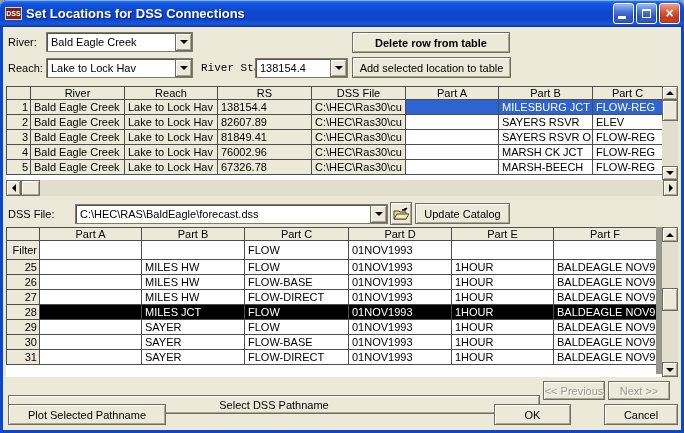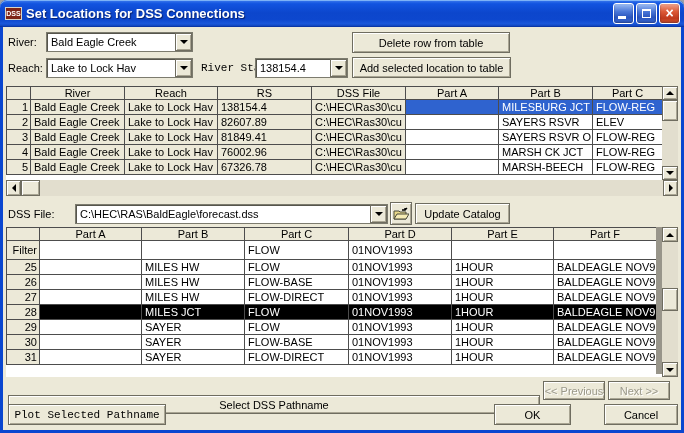--- a/index.html
+++ b/index.html
@@ -141,21 +141,21 @@
     </div>
 
     <div class="lbl" style="left:198px; top:35px;font-family:Liberation Mono, monospace;">River Sta.:</div>
     <div class="combo" style="left:252px; top:31px; width:93px; height:20px;">
       <div class="val">138154.4</div>
       <div class="drop">
           <div class="tri-dn"></div>
         </div>
     </div>
 
-    <div class="btn" style="left:349px; top:5px; width:158px; height:21px;">Delete row from table</div>
+    <div class="btn" style="left:349px; top:5px; width:158px; height:21px;font-weight:bold;">Delete row from table</div>
     <div class="btn" style="left:349px; top:30px; width:159px; height:21px;">Add selected location to table</div>
 
     <div class="abs" style="left:3px; top:59px; width:672px; height:110px; background:#fff;">
       <table style="width:656px;">
         <colgroup>
           <col style="width:24px">
             <col style="width:94px">
             <col style="width:93px">
             <col style="width:94px">
           <col style="width:94px">
@@ -369,18 +369,18 @@
         <div class="sb-btn" style="left:0; bottom:0; width:16px; height:15px;">
             <div class="tri-dn"></div>
           </div>
       </div>
     </div>
 
     <div class="btn" style="left:5px; top:368px; width:532px; height:19px;">Select DSS Pathname</div>
     <div class="btn disabled" style="left:540px; top:354px; width:62px; height:19px;">&lt;&lt; Previous</div>
     <div class="btn disabled" style="left:605px; top:354px; width:62px; height:19px;">Next &gt;&gt;</div>
 
-    <div class="btn" style="left:5px; top:377px; width:158px; height:21px;font-family:Liberation Mono, monospace;">Plot Selected Pathname</div>
+    <div class="btn" style="left:5px; top:377px; width:158px; height:21px;">Plot Selected Pathname</div>
     <div class="btn" style="left:491px; top:377px; width:77px; height:21px;">OK</div>
     <div class="btn" style="left:601px; top:377px; width:74px; height:21px;">Cancel</div>
 
   </div>
 </div>
 
 </body></html>

